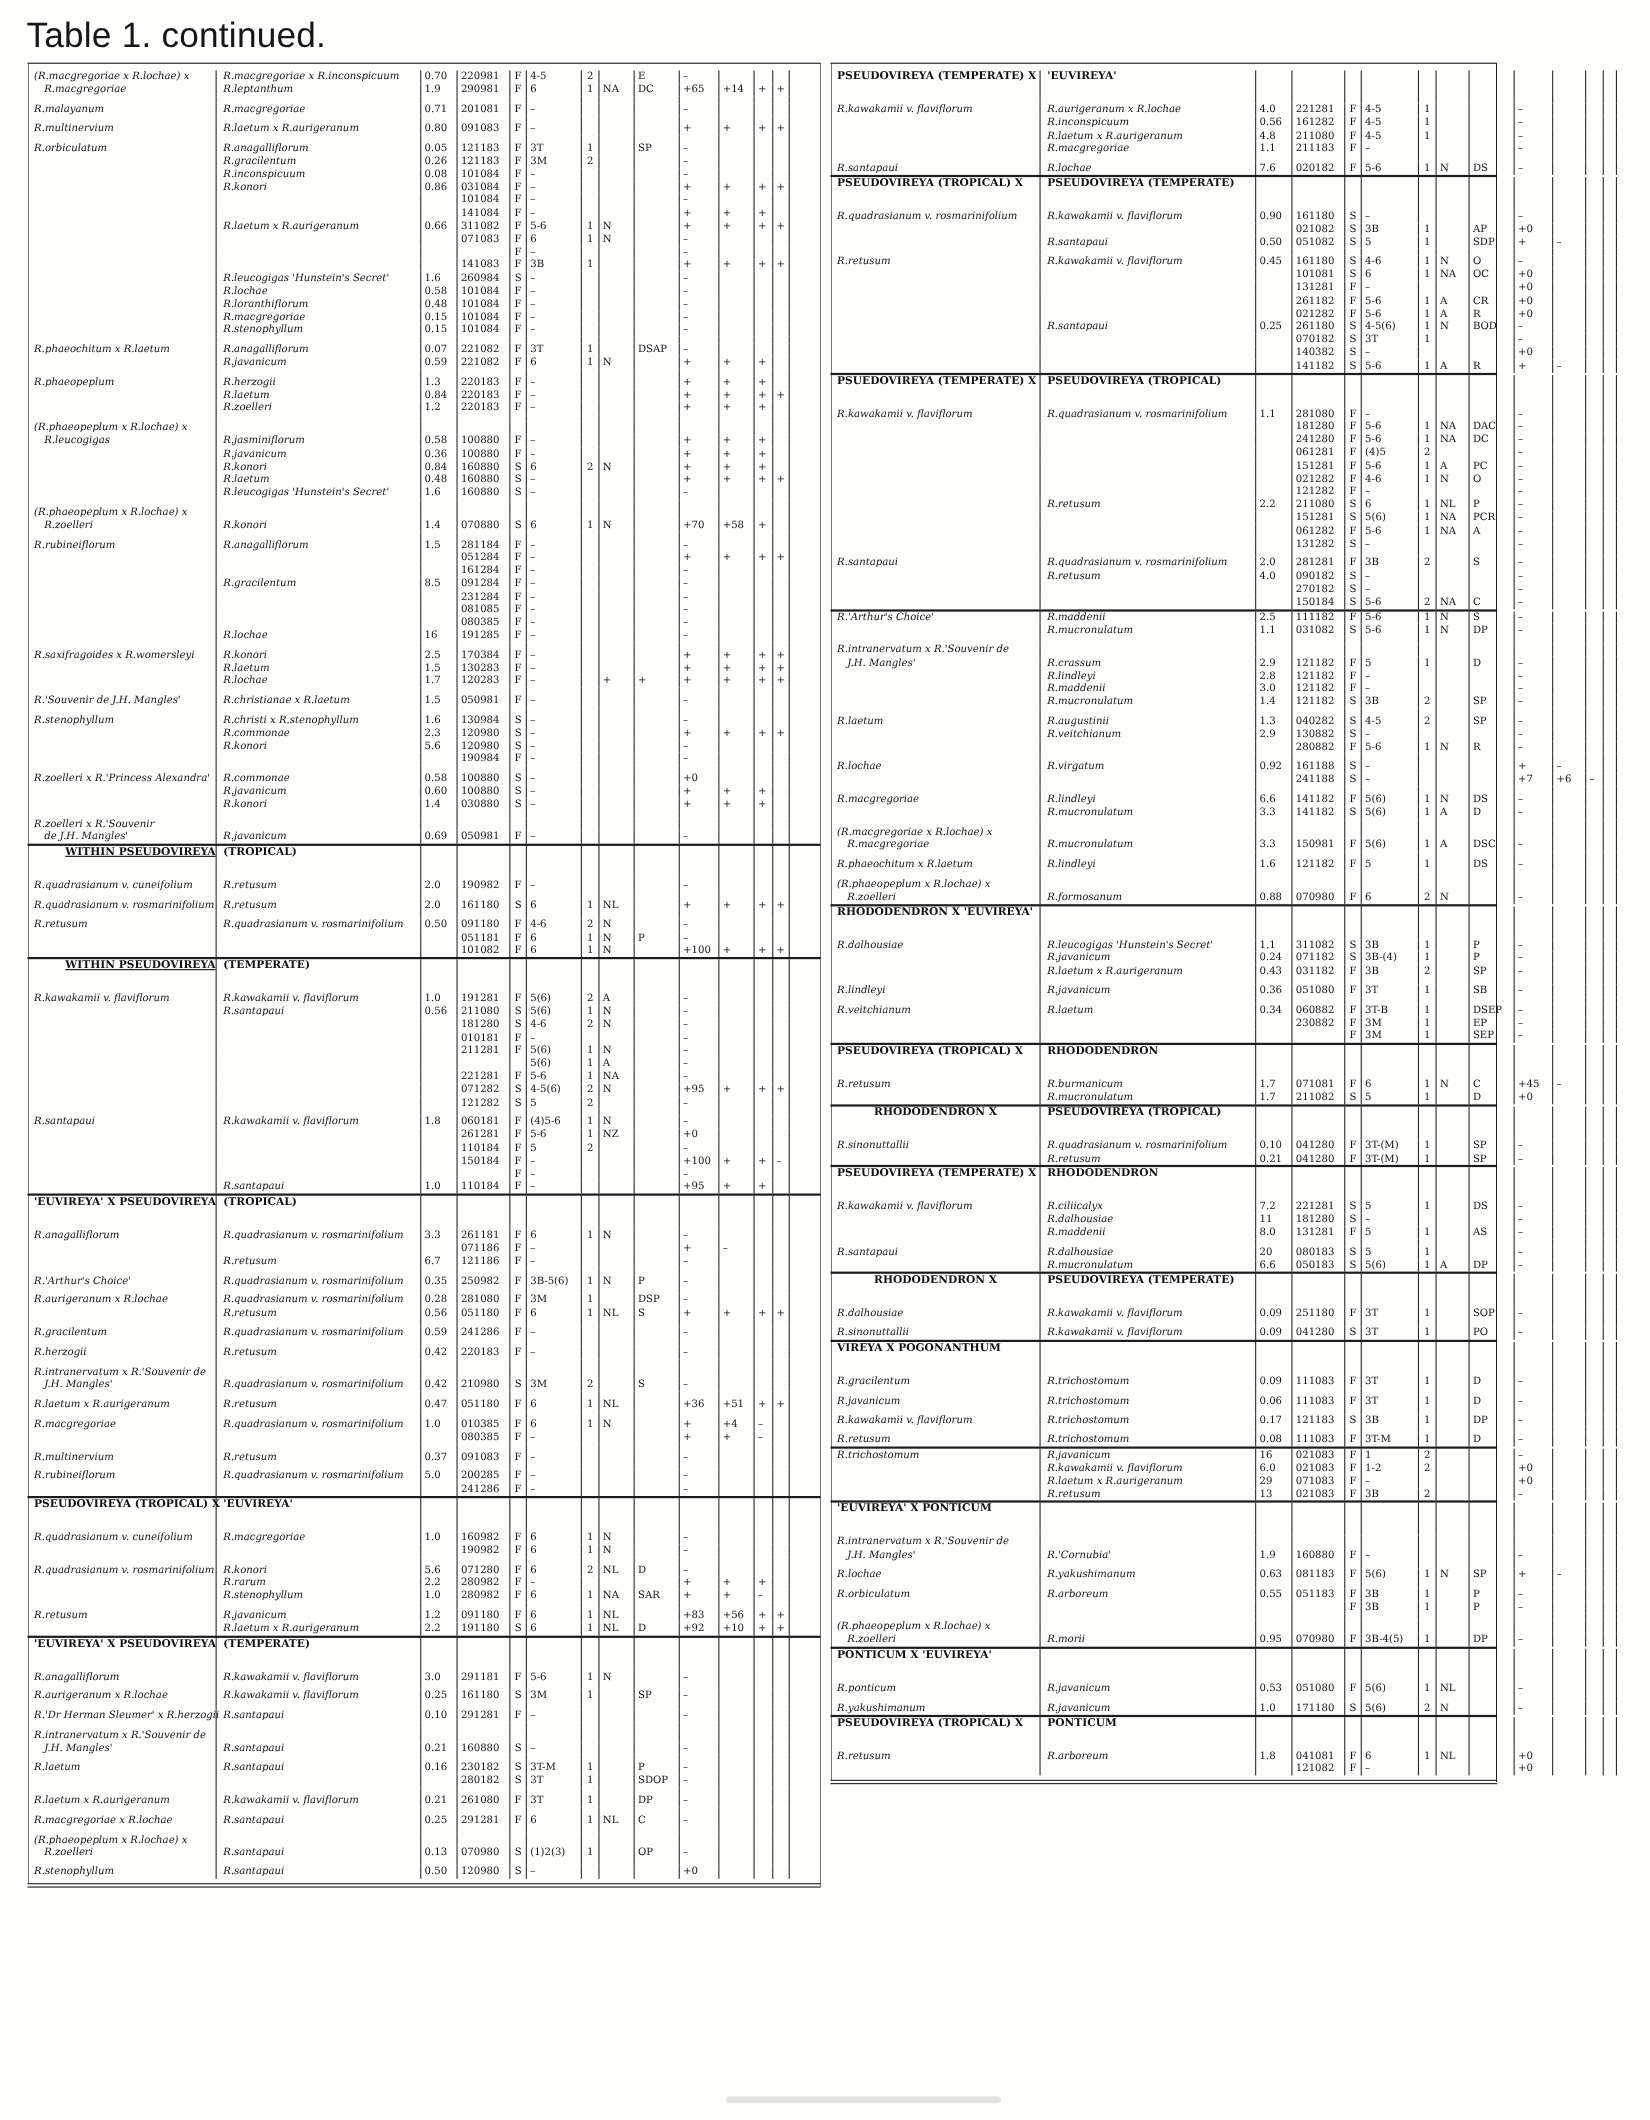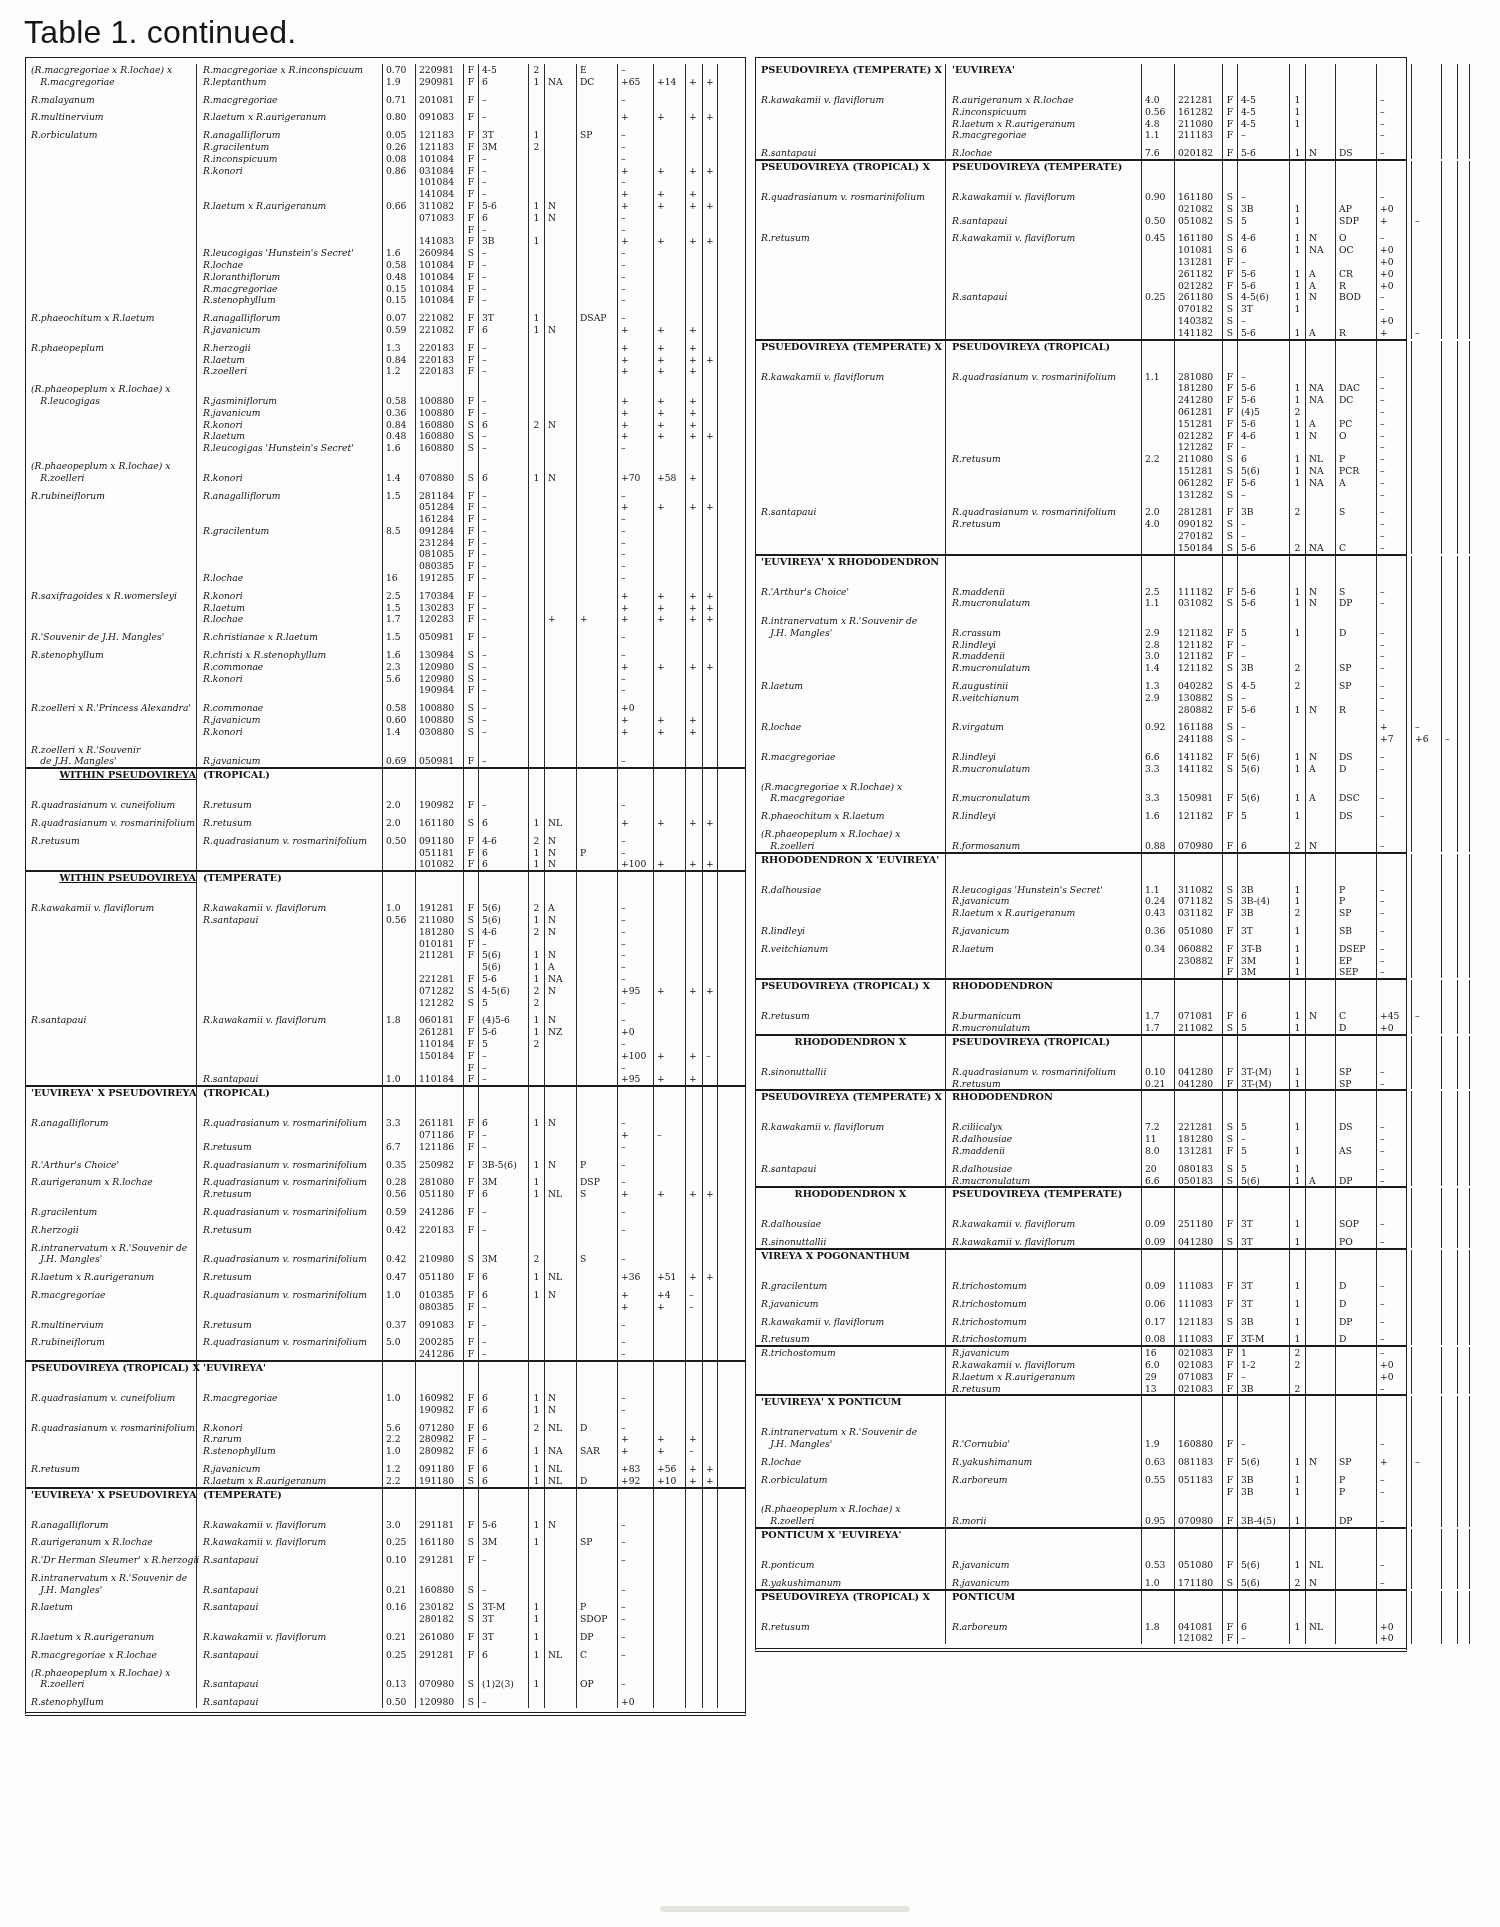--- a/index.html
+++ b/index.html
@@ -18,21 +18,21 @@
   }
   .half{
     position:absolute;top:57px;
     border:1.6px solid #1c1c1c;
     border-bottom:4px double #1c1c1c;
     box-sizing:border-box;
     background:#fdfdfc;
     padding-top:6px;padding-bottom:4px;
   }
   #t0{left:25px;width:721px;}
-  #t1{left:755px;width:652px;}
+  #t1{left:755px;width:606px;}
   .row{display:flex;align-items:flex-start;height:11.8px;line-height:11.6px;font-size:9.2px;}
   .row.sp{height:6px;}
   .row.hd{height:30px;align-items:center;font-size:9.7px;font-weight:bold;font-style:normal;}
   .cell{
     box-sizing:border-box;height:100%;flex:0 0 auto;
     border-right:1px solid #2a2a2a;
     white-space:pre;overflow:visible;
     padding-left:3px;
   }
   .cell:last-child{border-right:none;flex:1 1 auto;}
@@ -3045,36 +3045,20 @@
       <div class="cell c6">2</div>
       <div class="cell c7">NA</div>
       <div class="cell c8">C</div>
       <div class="cell c9">–</div>
       <div class="cell c10"></div>
       <div class="cell c11"></div>
       <div class="cell c12"></div>
       <div class="cell c13"></div>
     </div>
     <div class="divider"></div>
-    <div class="row hd">
-      <div class="cell c0 ha-l">'EUVIREYA' X RHODODENDRON</div>
-      <div class="cell c1"></div>
-      <div class="cell c2"></div>
-      <div class="cell c3"></div>
-      <div class="cell c4"></div>
-      <div class="cell c5"></div>
-      <div class="cell c6"></div>
-      <div class="cell c7"></div>
-      <div class="cell c8"></div>
-      <div class="cell c9"></div>
-      <div class="cell c10"></div>
-      <div class="cell c11"></div>
-      <div class="cell c12"></div>
-      <div class="cell c13"></div>
-    </div>
     <div class="row">
       <div class="cell c0">R.'Arthur's Choice'</div>
       <div class="cell c1">R.maddenii</div>
       <div class="cell c2">2.5</div>
       <div class="cell c3">111182</div>
       <div class="cell c4">F</div>
       <div class="cell c5">5-6</div>
       <div class="cell c6">1</div>
       <div class="cell c7">N</div>
       <div class="cell c8">S</div>

